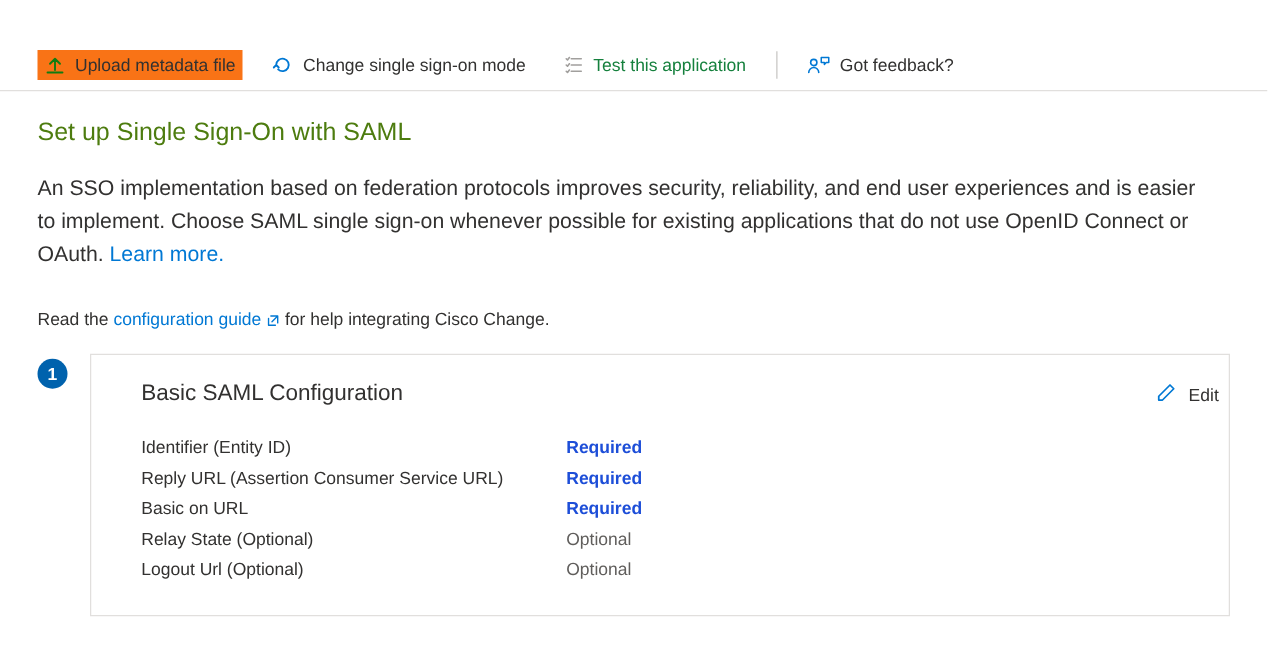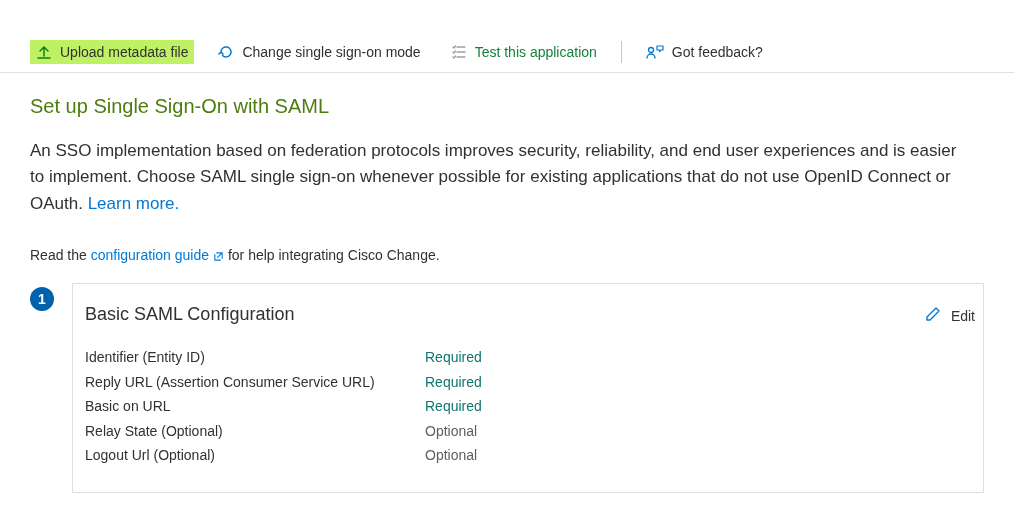--- a/index.html
+++ b/index.html
@@ -23,21 +23,21 @@
   .toolbar-item {
     display: inline-flex;
     align-items: center;
     gap: 8px;
     color: #323130;
     cursor: pointer;
     font-size: 14px;
     padding: 4px 6px;
   }
   .toolbar-item.highlighted {
-    background: #bef264;
+    background: #f97316;
   }
   .toolbar-item.disabled {
     color: #15803d;
     cursor: default;
   }
   .toolbar-item .icon svg { display:block; }
   .toolbar-divider {
     width:1px; height:22px; background:#c8c6c4;
   }
   .content {
@@ -82,21 +82,21 @@
     color:#fff;
     font-weight:600;
     font-size:14px;
     display:flex; align-items:center; justify-content:center;
     flex:0 0 24px;
     margin-top:4px;
   }
   .card {
     flex:1;
     border:1px solid #e1dfdd;
-    padding:20px 24px 24px 12px;
+    padding:20px 24px 24px 40px;
     position:relative;
   }
   .card-title {
     font-size:18px;
     font-weight:400;
     margin-bottom:20px;
   }
   .edit-btn {
     position:absolute;
     top:22px;
@@ -111,22 +111,22 @@
   .field-row {
     display:flex;
     font-size:14px;
     line-height:1.75;
   }
   .field-label {
     width:340px;
     color:#323130;
   }
   .field-value.required {
-    color:#0f766e;
-    font-weight:400;
+    color:#1d4ed8;
+    font-weight:700;
   }
   .field-value.optional {
     color:#605e5c;
   }
 </style>
 </head>
 <body>
 
 <div class="toolbar">
   <div class="toolbar-item highlighted">

